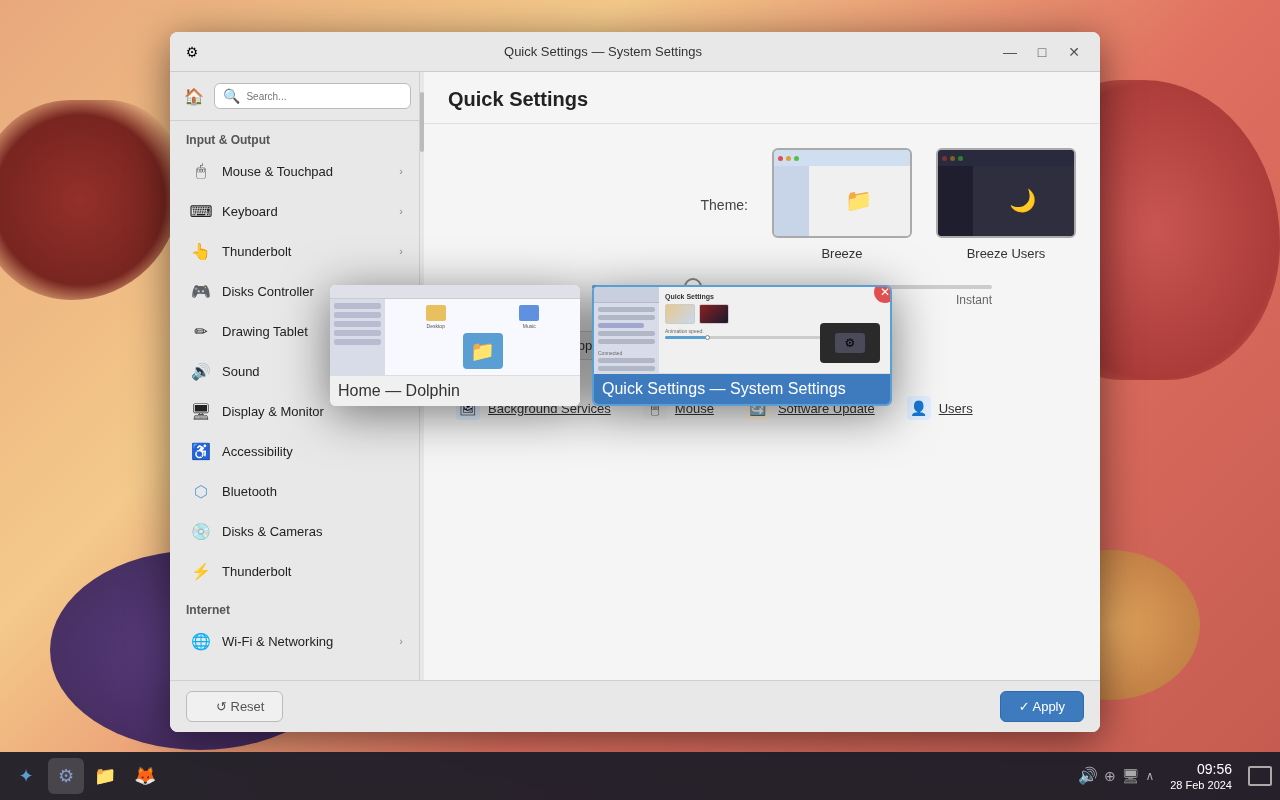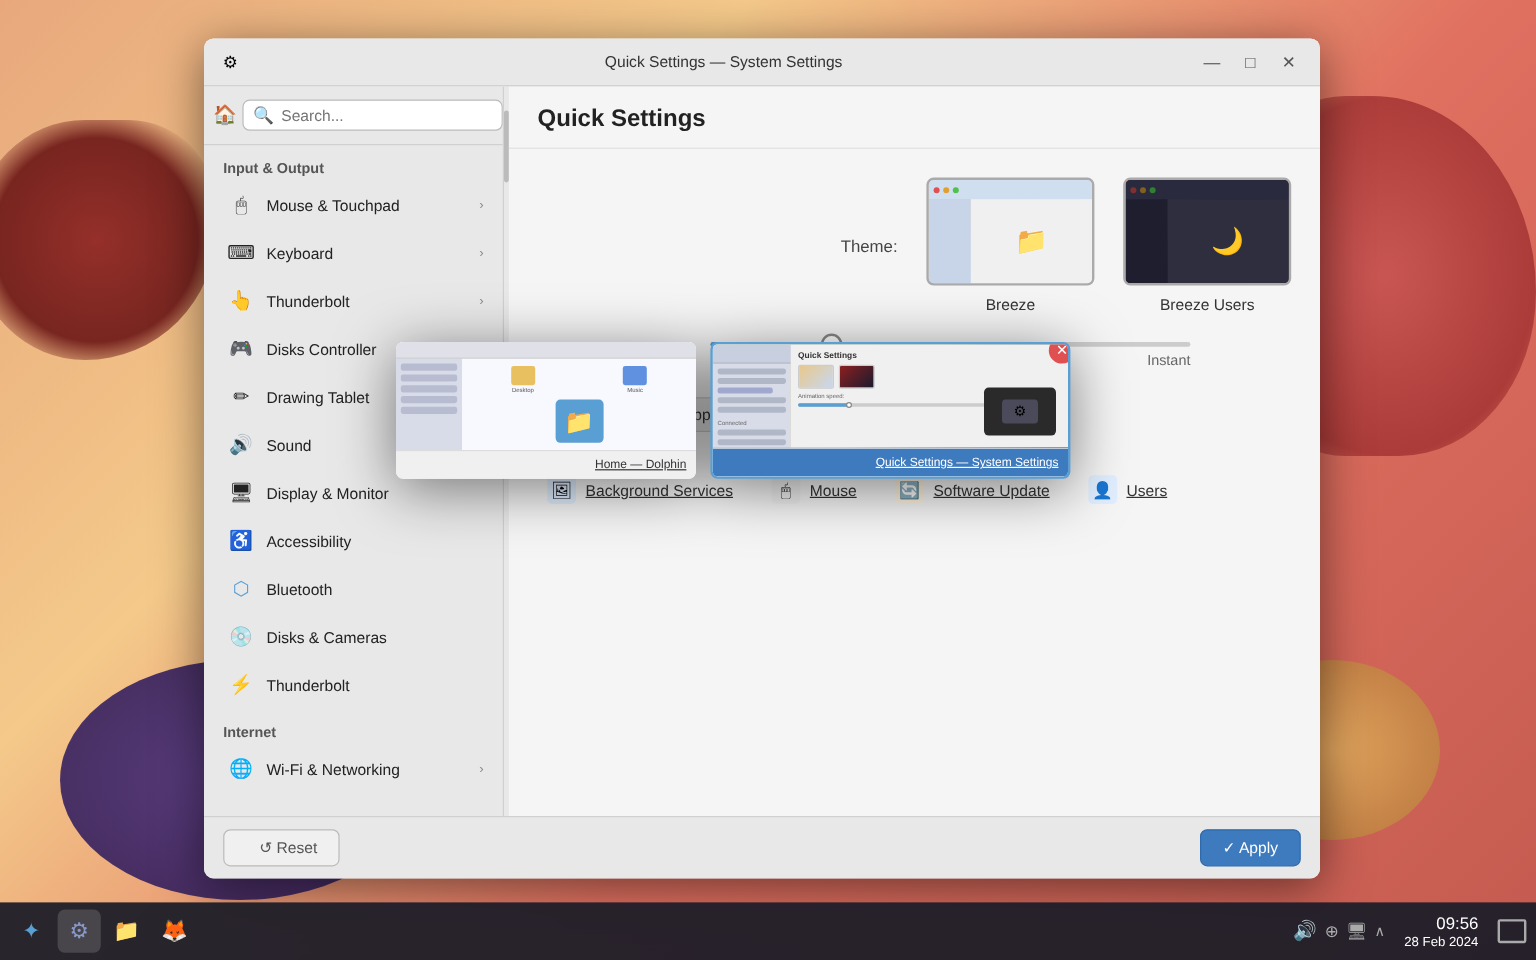--- a/index.html
+++ b/index.html
@@ -204,21 +204,21 @@
       background: #fff;
       border: 1px solid #bbb;
       border-radius: 6px;
       padding: 4px 8px;
       gap: 6px;
     }
     .search-box input {
       border: none;
       outline: none;
       background: transparent;
-      font-size: 13px;
+      font-size: 10px;
       flex: 1;
       color: #888;
     }
 
     .sidebar-section-label {
       font-size: 12px;
       font-weight: 600;
       color: #555;
       padding: 12px 16px 4px 16px;
     }
@@ -533,26 +533,25 @@
       color: #fff;
       display: flex;
       align-items: center;
       justify-content: center;
       font-size: 12px;
       cursor: pointer;
       z-index: 10;
     }
     .thumb-label {
       padding: 6px 8px;
-      font-size: 10px;
-      text-align: right;
+      font-size: 16px;
+      text-align: left;
       background: #f0f0f0;
       border-top: 1px solid #ddd;
       color: #333;
-      text-decoration: underline;
     }
     .thumb-label.active {
       background: #3d7abe;
       color: #fff;
     }
 
     
     .dolphin-content {
       display: flex;
       flex-direction: column;

